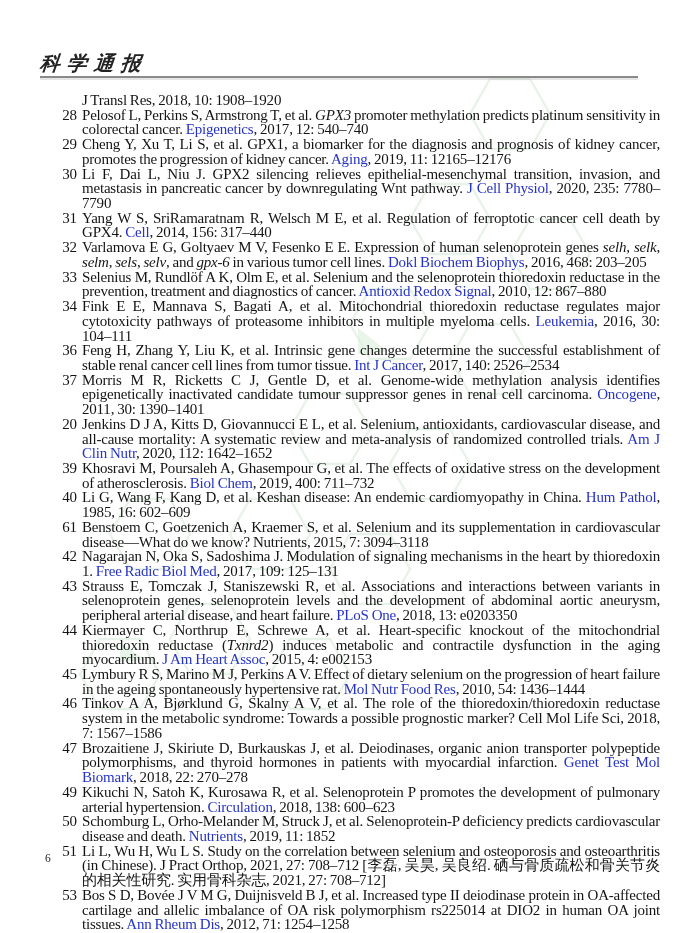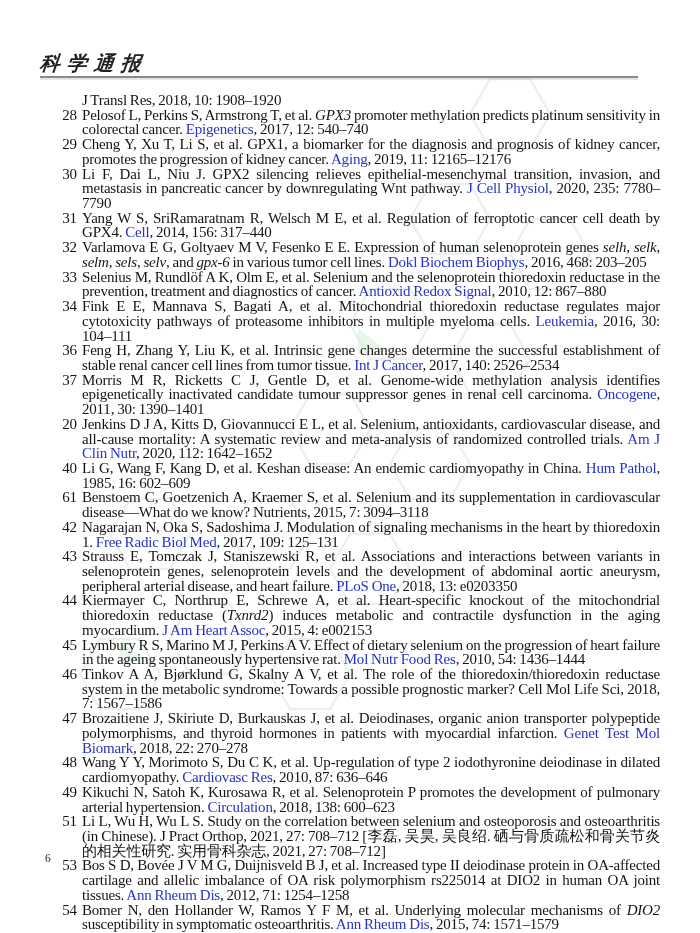--- a/index.html
+++ b/index.html
@@ -88,20 +88,24 @@
       </div>
       <div class="ref-item">
         <span class="ref-num">37</span>
         <span class="ref-text"><span>Morris M R, Ricketts C J, Gentle D, et al. Genome-wide methylation analysis identifies epigenetically inactivated candidate tumour suppressor genes in renal cell carcinoma. </span><span class="jlink">Oncogene</span><span>, 2011, 30: 1390–1401</span></span>
       </div>
       <div class="ref-item">
         <span class="ref-num">20</span>
         <span class="ref-text"><span>Jenkins D J A, Kitts D, Giovannucci E L, et al. Selenium, antioxidants, cardiovascular disease, and all-cause mortality: A systematic review and meta-analysis of randomized controlled trials. </span><span class="jlink">Am J Clin Nutr</span><span>, 2020, 112: 1642–1652</span></span>
       </div>
       <div class="ref-item">
+        <span class="ref-num">39</span>
+        <span class="ref-text"><span>Khosravi M, Poursaleh A, Ghasempour G, et al. The effects of oxidative stress on the development of atherosclerosis. </span><span class="jlink">Biol Chem</span><span>, 2019, 400: 711–732</span></span>
+      </div>
+      <div class="ref-item">
         <span class="ref-num">40</span>
         <span class="ref-text"><span>Li G, Wang F, Kang D, et al. Keshan disease: An endemic cardiomyopathy in China. </span><span class="jlink">Hum Pathol</span><span>, 1985, 16: 602–609</span></span>
       </div>
       <div class="ref-item">
         <span class="ref-num">61</span>
         <span class="ref-text"><span>Benstoem C, Goetzenich A, Kraemer S, et al. Selenium and its supplementation in cardiovascular disease—What do we know? Nutrients, 2015, 7: 3094–3118</span></span>
       </div>
       <div class="ref-item">
         <span class="ref-num">42</span>
         <span class="ref-text"><span>Nagarajan N, Oka S, Sadoshima J. Modulation of signaling mechanisms in the heart by thioredoxin 1. </span><span class="jlink">Free Radic Biol Med</span><span>, 2017, 109: 125–131</span></span>
@@ -120,26 +124,26 @@
       </div>
       <div class="ref-item">
         <span class="ref-num">46</span>
         <span class="ref-text"><span>Tinkov A A, Bjørklund G, Skalny A V, et al. The role of the thioredoxin/thioredoxin reductase system in the metabolic syndrome: Towards a possible prognostic marker? Cell Mol Life Sci, 2018, 7: 1567–1586</span></span>
       </div>
       <div class="ref-item">
         <span class="ref-num">47</span>
         <span class="ref-text"><span>Brozaitiene J, Skiriute D, Burkauskas J, et al. Deiodinases, organic anion transporter polypeptide polymorphisms, and thyroid hormones in patients with myocardial infarction. </span><span class="jlink">Genet Test Mol Biomark</span><span>, 2018, 22: 270–278</span></span>
       </div>
       <div class="ref-item">
-        <span class="ref-num">48</span>
-        <span class="ref-text"><span>Wang Y Y, Morimoto S, Du C K, et al. Up-regulation of type 2 iodothyronine deiodinase in dilated cardiomyopathy. </span><span class="jlink">Cardiovasc Res</span><span>, 2010, 87: 636–646</span></span>
+        <span class="ref-num">49</span>
+        <span class="ref-text"><span>Kikuchi N, Satoh K, Kurosawa R, et al. Selenoprotein P promotes the development of pulmonary arterial hypertension. </span><span class="jlink">Circulation</span><span>, 2018, 138: 600–623</span></span>
       </div>
       <div class="ref-item">
-        <span class="ref-num">49</span>
-        <span class="ref-text"><span>Kikuchi N, Satoh K, Kurosawa R, et al. Selenoprotein P promotes the development of pulmonary arterial hypertension. </span><span class="jlink">Circulation</span><span>, 2018, 138: 600–623</span></span>
+        <span class="ref-num">50</span>
+        <span class="ref-text"><span>Schomburg L, Orho-Melander M, Struck J, et al. Selenoprotein-P deficiency predicts cardiovascular disease and death. </span><span class="jlink">Nutrients</span><span>, 2019, 11: 1852</span></span>
       </div>
       <div class="ref-item">
         <span class="ref-num">51</span>
         <span class="ref-text"><span>Li L, Wu H, Wu L S. Study on the correlation between selenium and osteoporosis and osteoarthritis (in Chinese). J Pract Orthop, 2021, 27: 708–712 [李磊, 吴昊, 吴良绍. 硒与骨质疏松和骨关节炎的相关性研究. 实用骨科杂志, 2021, 27: 708–712]</span></span>
       </div>
       <div class="ref-item">
         <span class="ref-num">53</span>
         <span class="ref-text"><span>Bos S D, Bovée J V M G, Duijnisveld B J, et al. Increased type II deiodinase protein in OA-affected cartilage and allelic imbalance of OA risk polymorphism rs225014 at DIO2 in human OA joint tissues. </span><span class="jlink">Ann Rheum Dis</span><span>, 2012, 71: 1254–1258</span></span>
       </div>
       <div class="ref-item">

